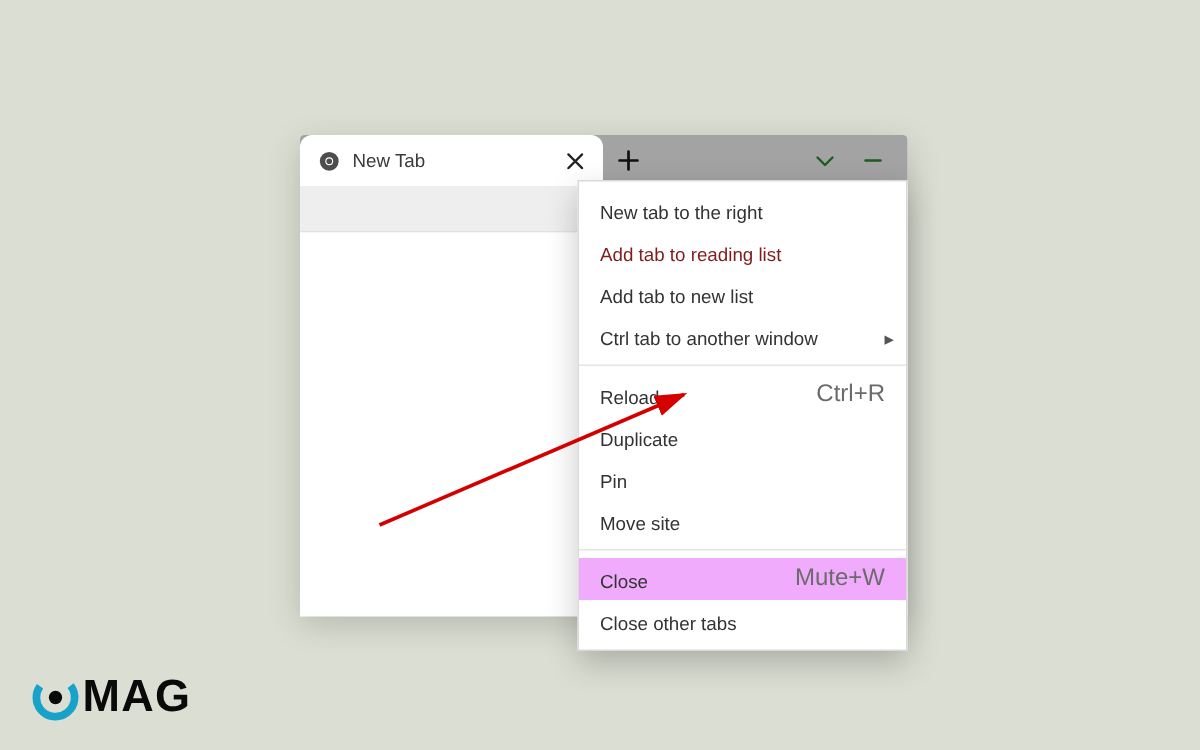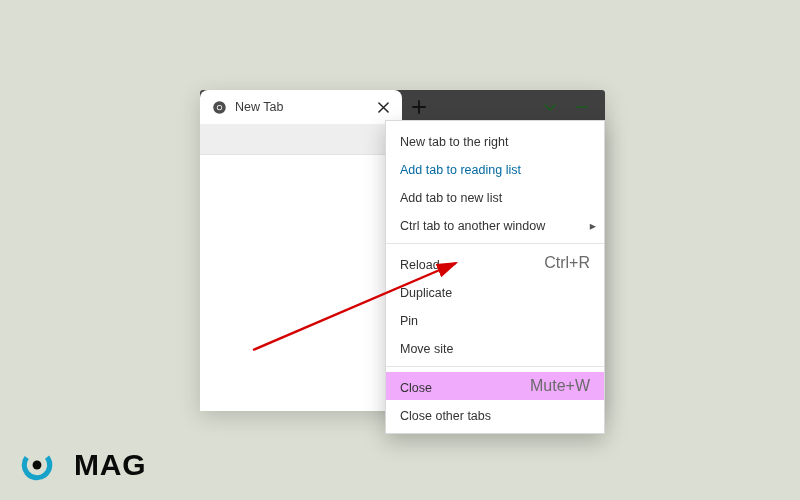--- a/index.html
+++ b/index.html
@@ -12,21 +12,21 @@
   }
   .window{
     position:absolute;left:200px;top:90px;
     width:405px;height:320px;
     background:#fff;
     box-shadow:0 6px 22px rgba(0,0,0,.18);
     border-radius:3px;
   }
   .tabstrip{
     height:34px;display:flex;align-items:stretch;
-    background:#404040;
+    background:#a3a3a3;
     border-radius:3px 3px 0 0;
   }
   .tab{
     display:flex;align-items:center;gap:8px;
     background:#fff;padding:0 10px 0 12px;
     border-radius:8px 8px 0 0;
     width:180px;position:relative;
     font-size:12.5px;color:#3a3a3a;
   }
   .tab .title{flex:1;white-space:nowrap;overflow:hidden;text-overflow:ellipsis}
@@ -48,32 +48,32 @@
     padding:5px 0;
     font-size:12.5px;
   }
   .menu .item{
     display:flex;align-items:flex-end;
     padding:5px 14px;min-height:18px;
     color:#333;cursor:default;position:relative;
   }
   .menu .item .label{flex:1}
   .menu .item .kbd{color:#6b6b6b;font-size:16px}
-  .menu .item.disabled{color:#0369a1}
+  .menu .item.disabled{color:#7f1d1d}
   .menu .item.hover{background:#f0abfc}
   .menu .sep{height:1px;background:#e4e4e4;margin:5px 0}
   .submenu-caret{position:absolute;right:8px;color:#555}
 
   
   .arrow{position:absolute;left:248px;top:258px;pointer-events:none}
 
   
   .logo{
     position:absolute;left:20px;bottom:18px;
-    display:flex;align-items:center;gap:20px;
+    display:flex;align-items:center;gap:1px;
     font-weight:800;font-size:30px;letter-spacing:.8px;
     color:#0a0a0a;
   }
   .logo svg{display:block}
 
   .icon{display:inline-flex;align-items:center;justify-content:center}
 </style>
 </head>
 <body>
 

